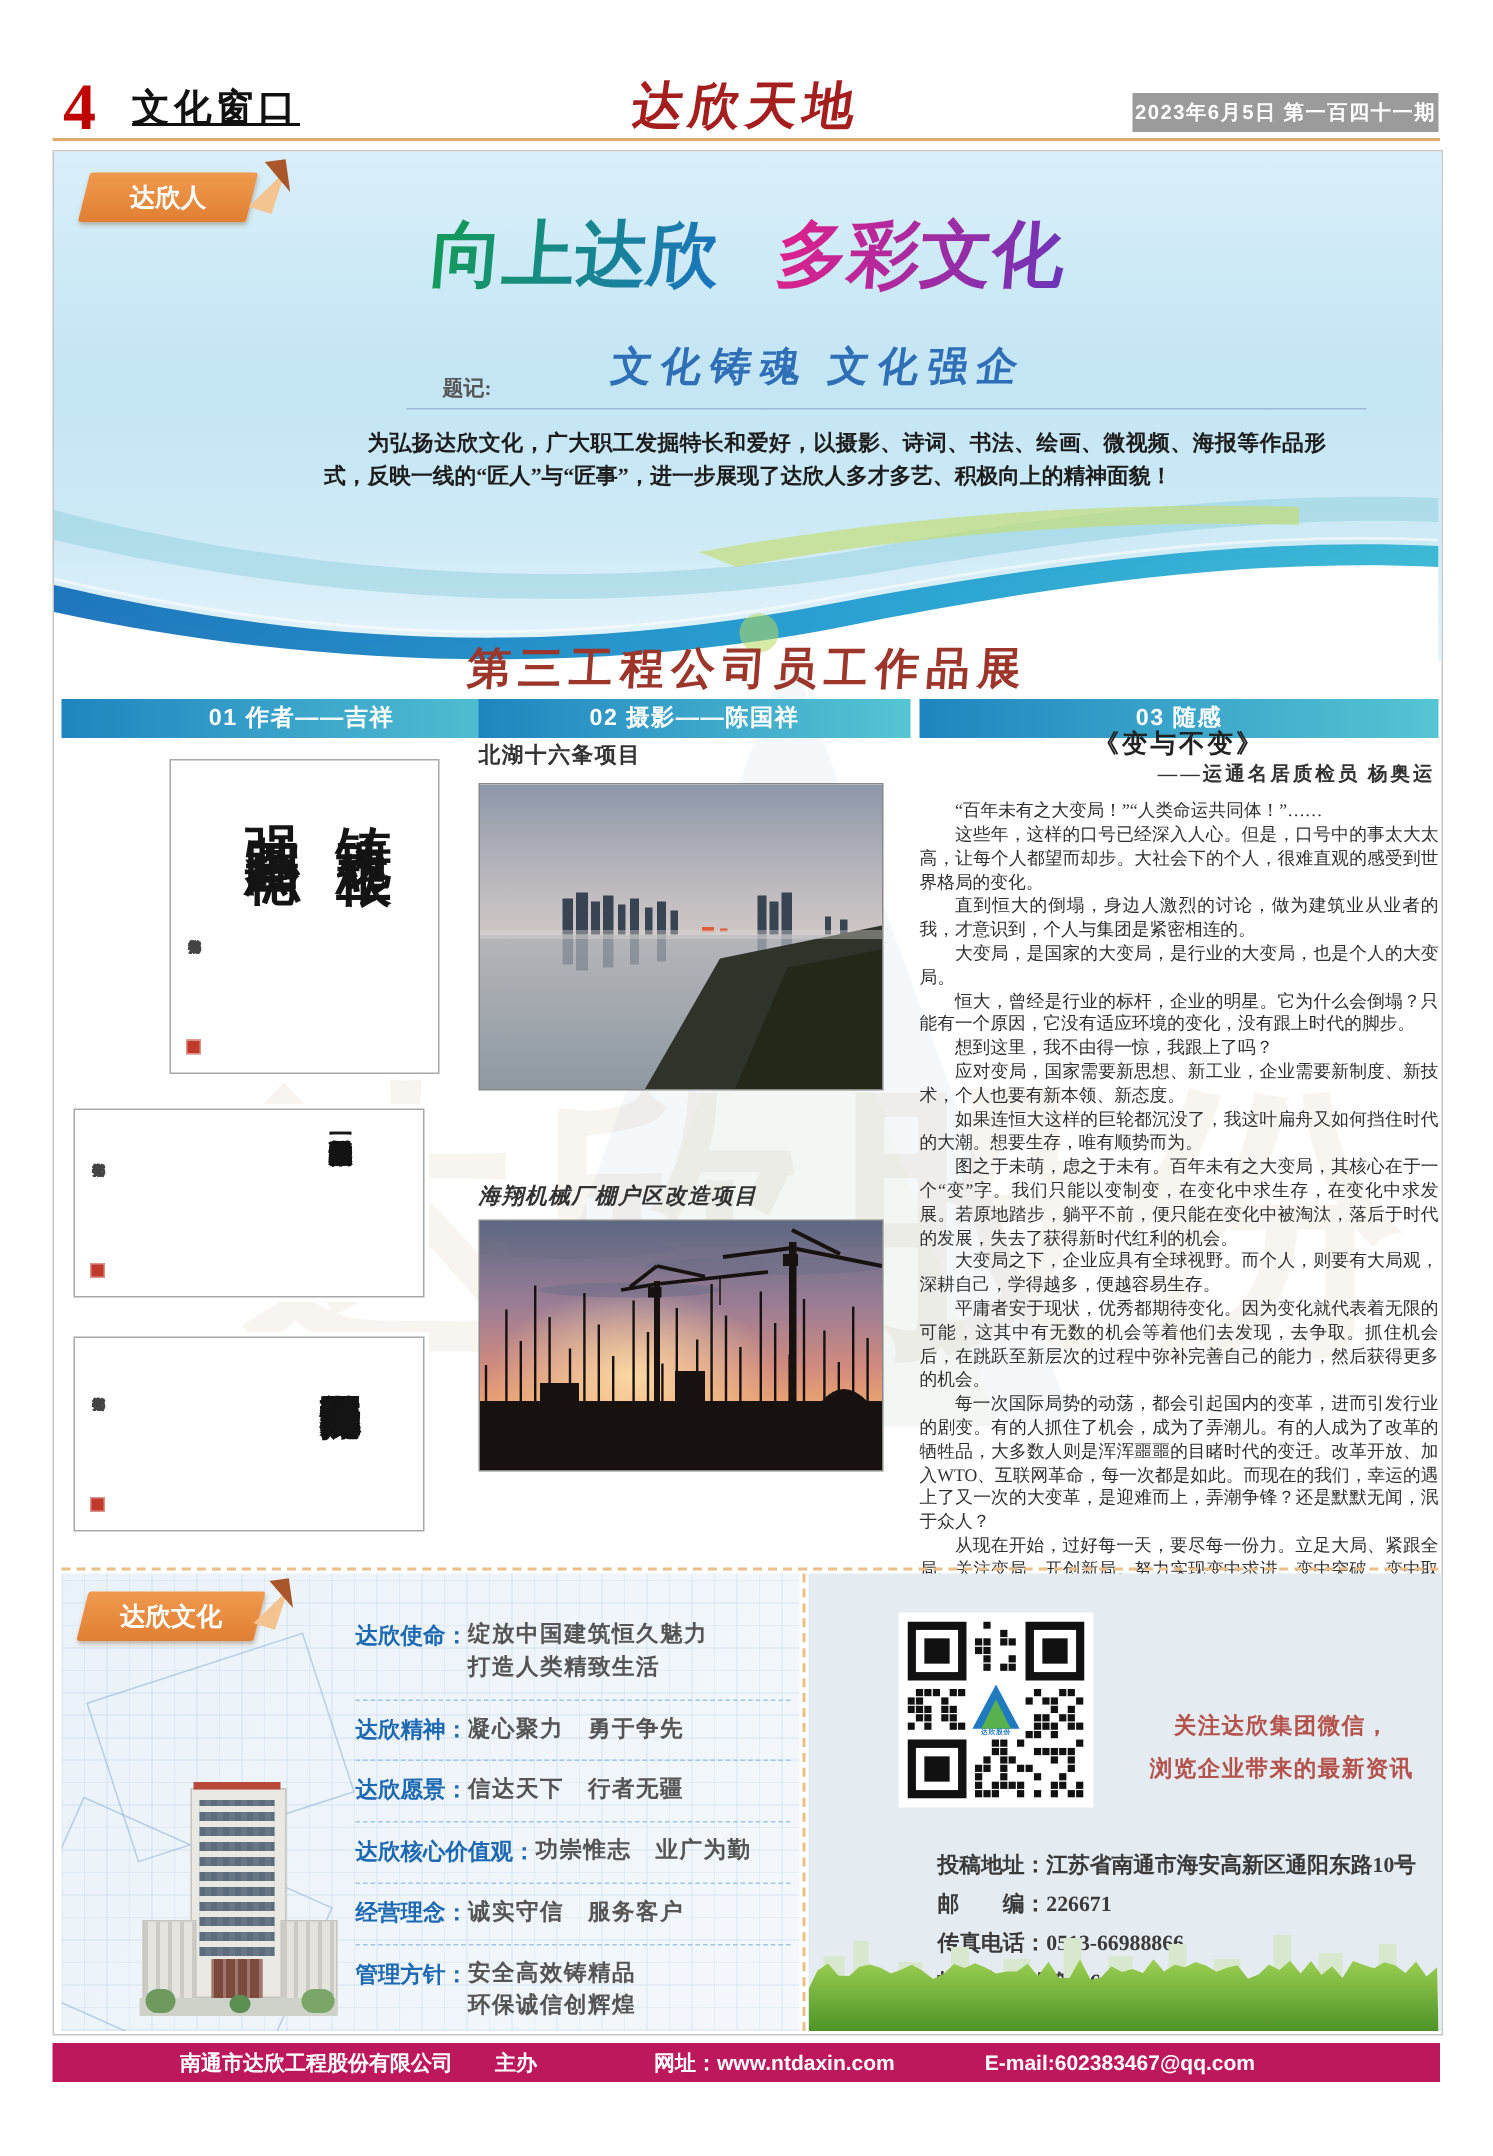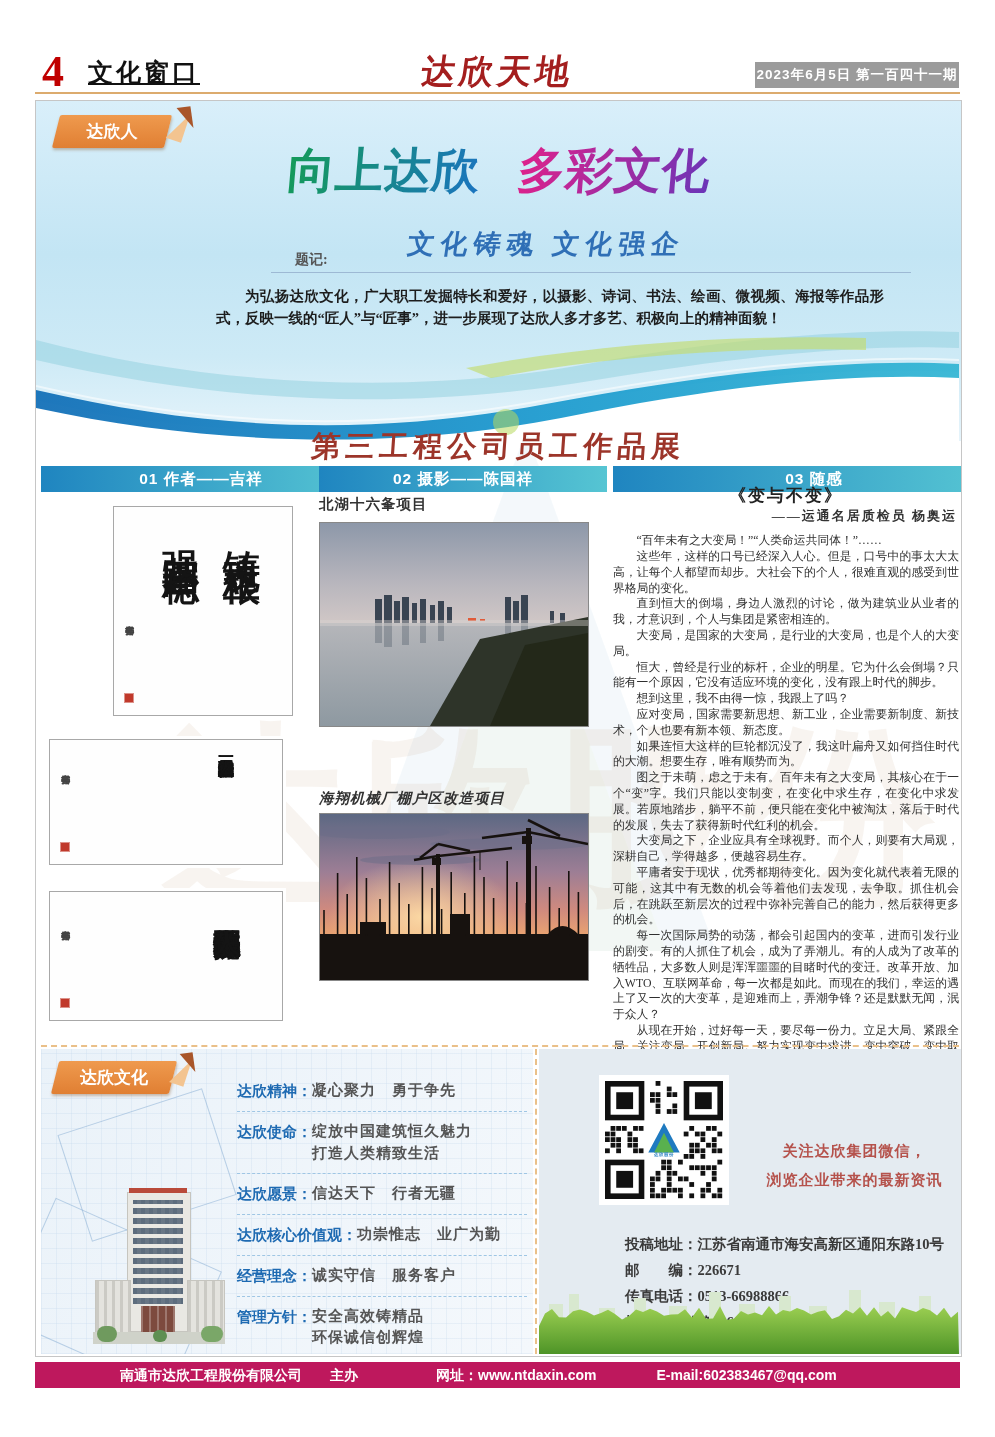--- a/index.html
+++ b/index.html
@@ -39,21 +39,21 @@
               color:#1d1d1d;text-align:justify;text-indent:2em;}
   
   .wm-tri{position:absolute;left:300px;top:330px;width:380px;height:520px;opacity:.55;pointer-events:none;}
   .wm-text{position:absolute;left:120px;top:620px;width:760px;font:900 190px/1 "Liberation Serif",serif;
            color:rgba(178,128,92,.09);letter-spacing:6px;white-space:nowrap;pointer-events:none;}
   
   .sec-title{position:absolute;left:0;top:330px;width:100%;text-align:center;
              font:900 29px/1.1 "Liberation Serif",serif;color:#9c352a;letter-spacing:5px;transform:skewX(-4deg);}
   .colhdr{position:absolute;top:365px;height:26px;background:linear-gradient(90deg,#1f85c0,#56c5d3);
           color:#fff;font:700 15.5px/26px "Liberation Sans",sans-serif;text-align:center;letter-spacing:1px;}
-  .ch1{left:5px;width:320px;} .ch2{left:283px;width:288px;} .ch3{left:577px;width:346px;padding-left:28px;}
+  .ch1{left:5px;width:320px;} .ch2{left:283px;width:288px;} .ch3{left:577px;width:346px;}
   
   .callig{position:absolute;background:#fefefe;border:1px solid #a8a8a8;box-shadow:0 0 0 3px #fff;}
   .callig .body{position:absolute;inset:0;writing-mode:vertical-rl;text-orientation:upright;
                 font-family:"Liberation Serif",serif;color:#141414;}
   .cp1{left:77px;top:405px;width:178px;height:208px;}
   .cp1 .body{padding:14px 20px;font-size:37px;font-weight:700;line-height:1.65;white-space:pre-line;letter-spacing:6px;}
   .cp2{left:13px;top:638px;width:232px;height:124px;}
   .cp2 .body{padding:8px 40px 8px 34px;font-size:15.5px;font-weight:700;line-height:2.05;}
   .cp3{left:13px;top:790px;width:232px;height:128px;}
   .cp3 .body{padding:17px 40px 17px 34px;font-size:27px;font-weight:700;line-height:1.18;}
@@ -329,30 +329,30 @@
     <div class="panel-l">
       <div class="bp-shape" style="left:30px;top:60px;width:150px;height:110px;transform:rotate(-18deg);"></div>
       <div class="bp-shape" style="left:-20px;top:180px;width:180px;height:130px;transform:rotate(24deg);"></div>
       <div class="badge cul-badge">
           <span class="txt">达欣文化</span>
         </div>
       <div class="fold cul-fold-a"></div>
       <div class="fold cul-fold-b"></div>
       <div class="cul-list">
           <div class="cul-item">
-            <span class="cul-label">达欣精神：</span>
-            <span class="cul-lines">
-              <span class="cul-line">凝心聚力　勇于争先</span>
-            </span>
-          </div>
-          <div class="cul-item">
             <span class="cul-label">达欣使命：</span>
             <span class="cul-lines">
               <span class="cul-line">绽放中国建筑恒久魅力</span>
               <span class="cul-line">打造人类精致生活</span>
+            </span>
+          </div>
+          <div class="cul-item">
+            <span class="cul-label">达欣精神：</span>
+            <span class="cul-lines">
+              <span class="cul-line">凝心聚力　勇于争先</span>
             </span>
           </div>
           <div class="cul-item">
             <span class="cul-label">达欣愿景：</span>
             <span class="cul-lines">
               <span class="cul-line">信达天下　行者无疆</span>
             </span>
           </div>
           <div class="cul-item">
             <span class="cul-label">达欣核心价值观：</span>

